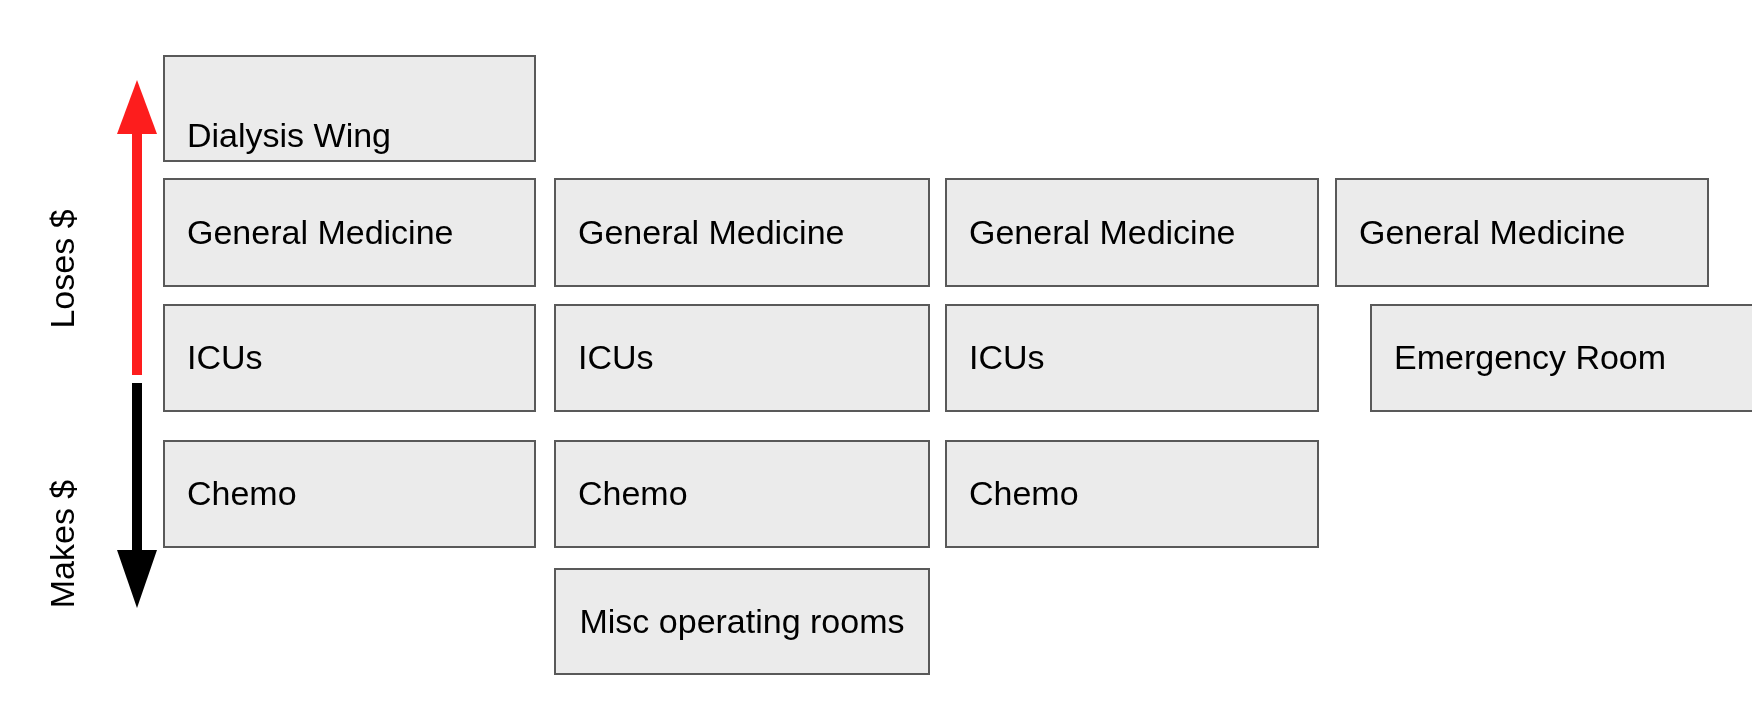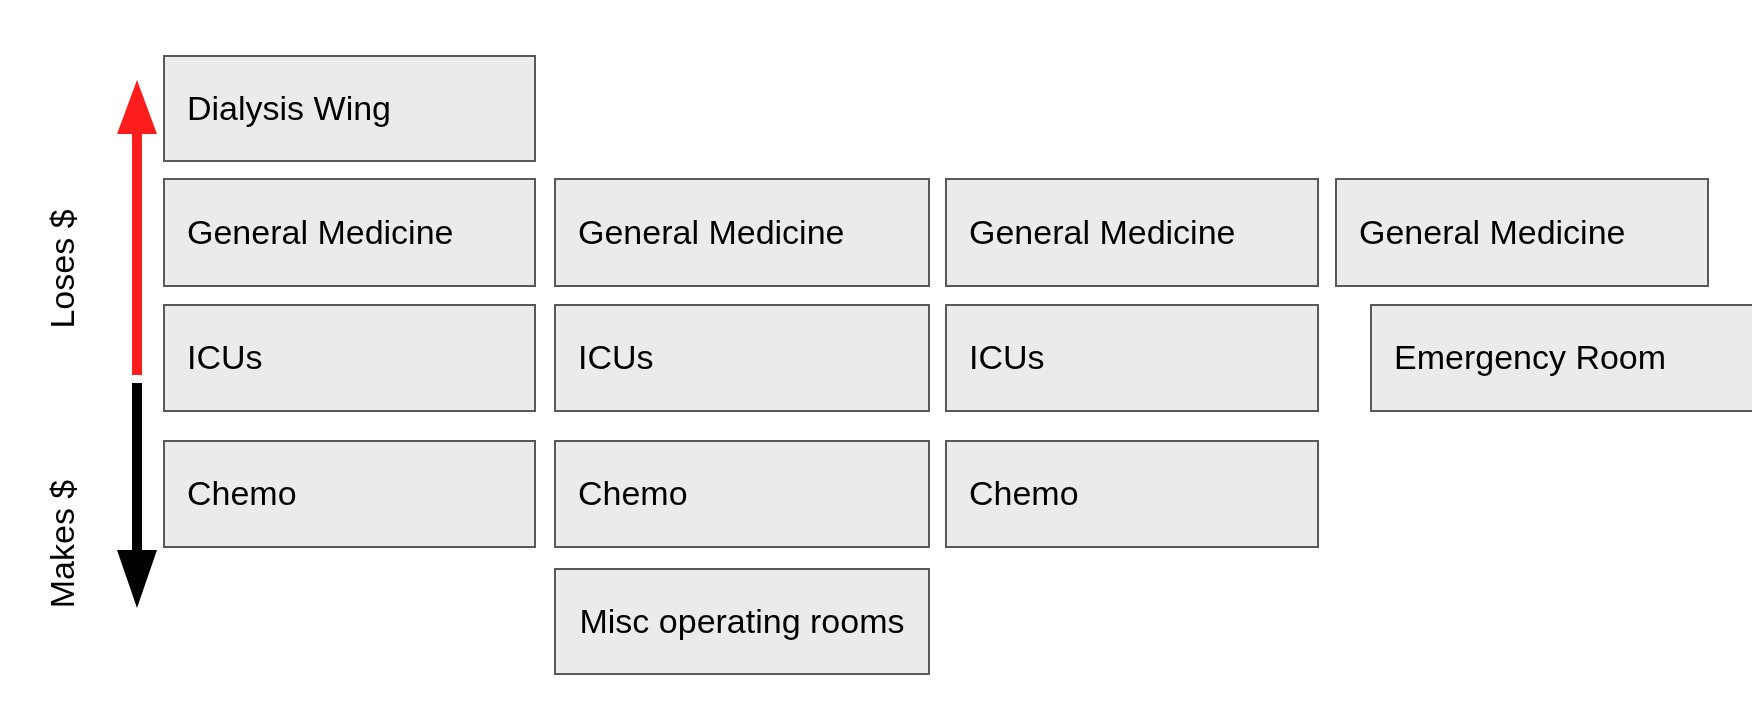--- a/index.html
+++ b/index.html
@@ -56,21 +56,21 @@
     <rect x="132" y="131" width="10" height="244" fill="#fd1d1d"></rect>
     <rect x="132" y="383" width="10" height="169" fill="#000000"></rect>
     <polygon points="117,550 157,550 137,608" fill="#000000"></polygon>
   </svg>
 
   <div class="axis-label" style="left:62px; top:269px;">Loses $</div>
 
   <div class="axis-label" style="left:62px; top:544px;">Makes $</div>
 
   <div id="boxes">
-      <div class="dept-box" style="left: 163px; top: 55px; width: 373px; height: 107px;">
+      <div class="dept-box" style="left: 163px; top: 55px; width: 373px; height: 107px; align-items: flex-end;">
         <span>Dialysis Wing</span>
       </div>
       <div class="dept-box" style="left: 163px; top: 178px; width: 373px; height: 109px;">
         <span>General Medicine</span>
       </div>
       <div class="dept-box" style="left: 554px; top: 178px; width: 376px; height: 109px;">
         <span>General Medicine</span>
       </div>
       <div class="dept-box" style="left: 945px; top: 178px; width: 374px; height: 109px;">
         <span>General Medicine</span>

